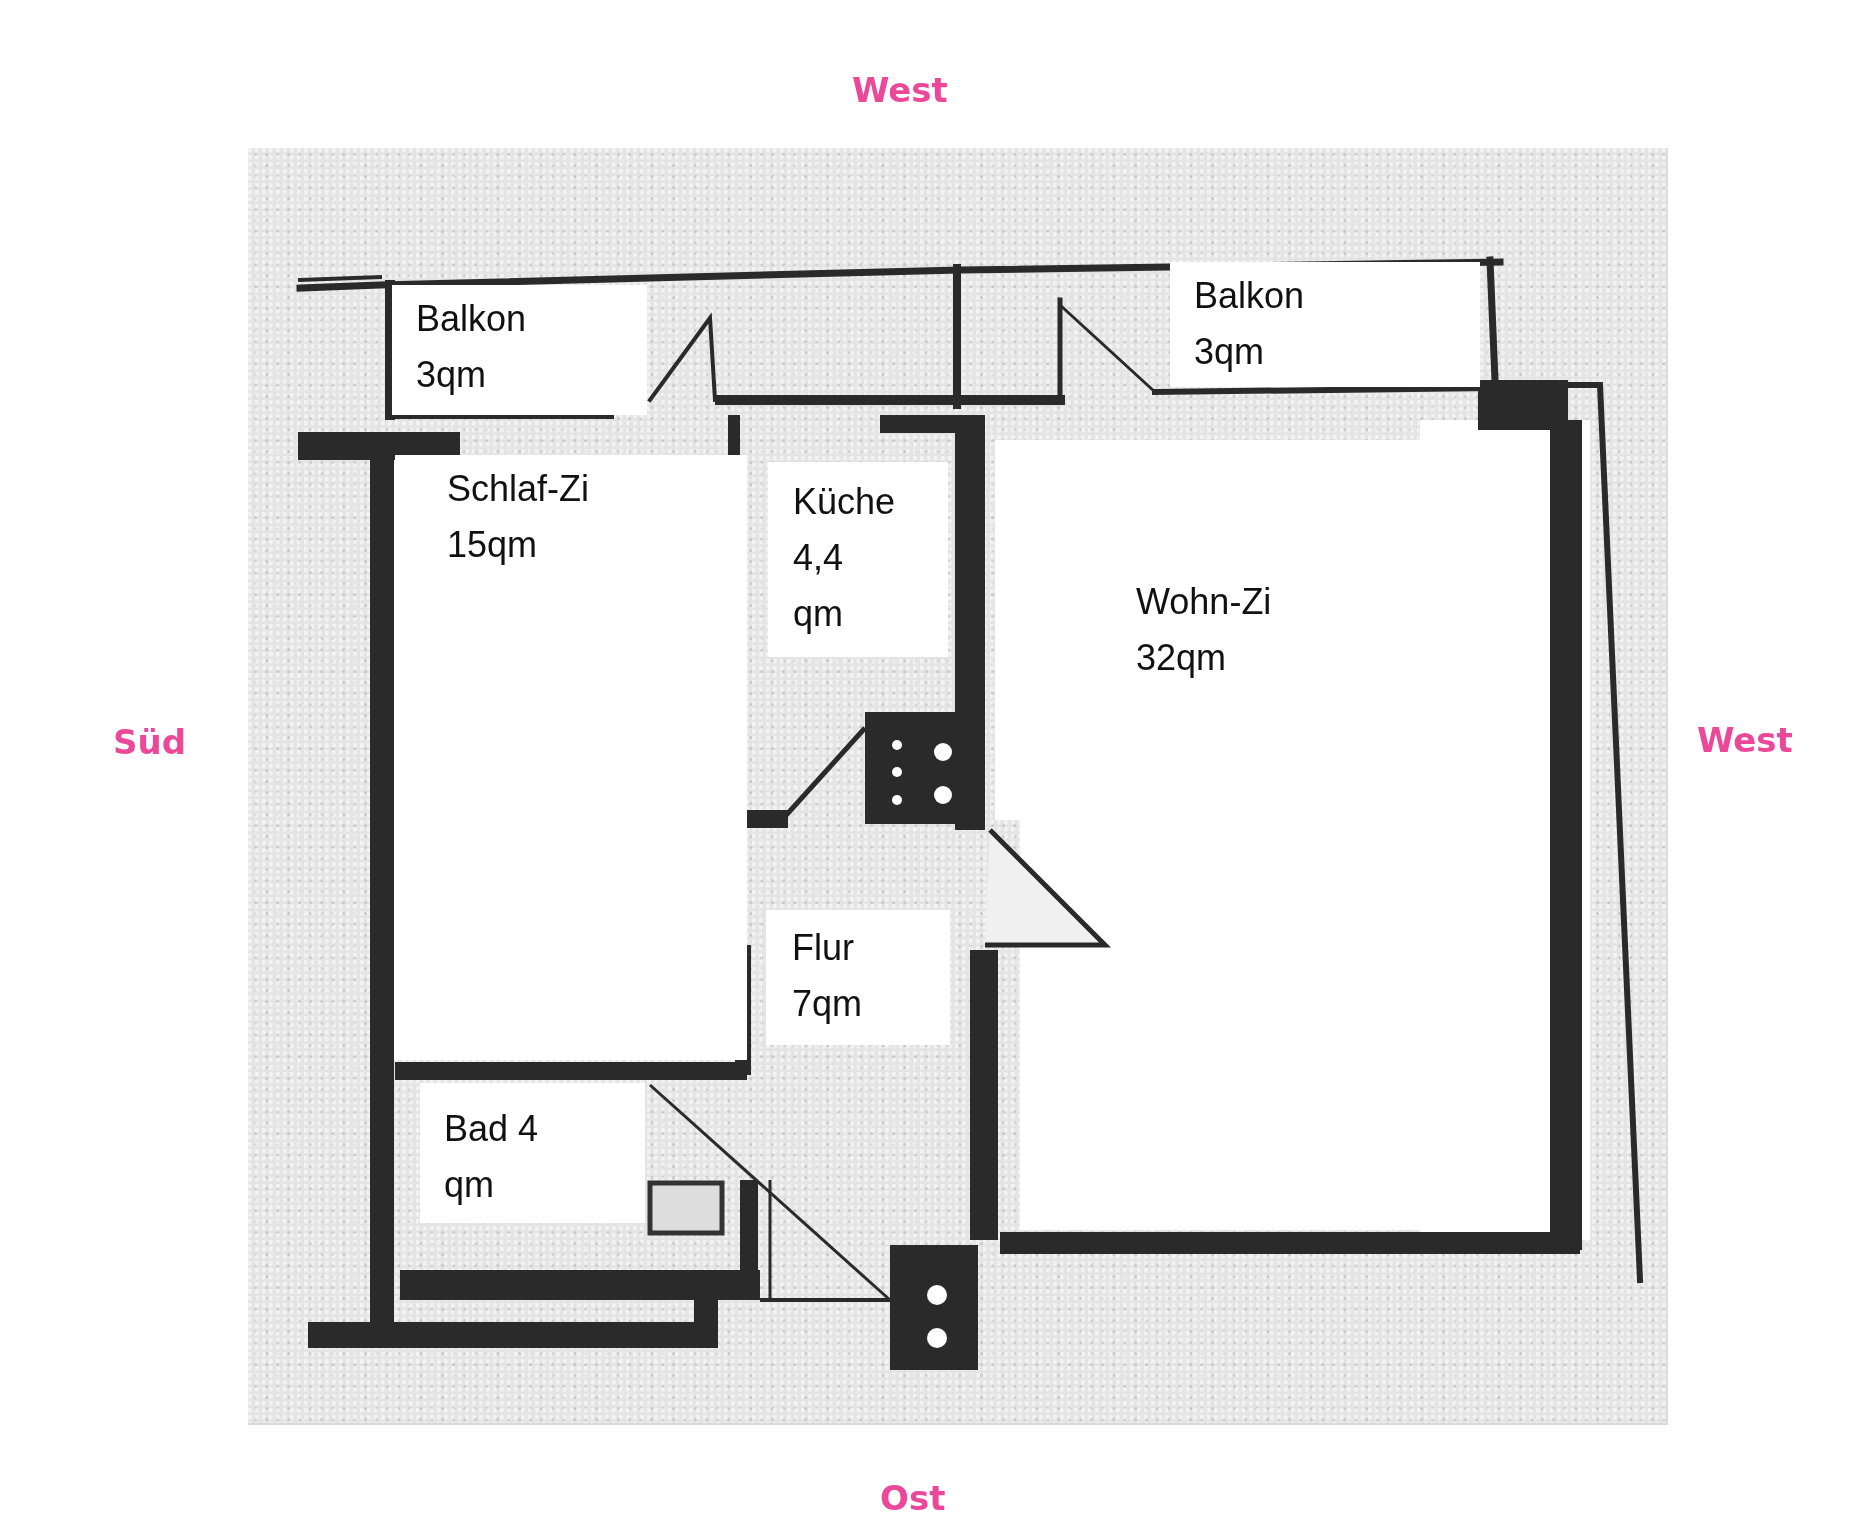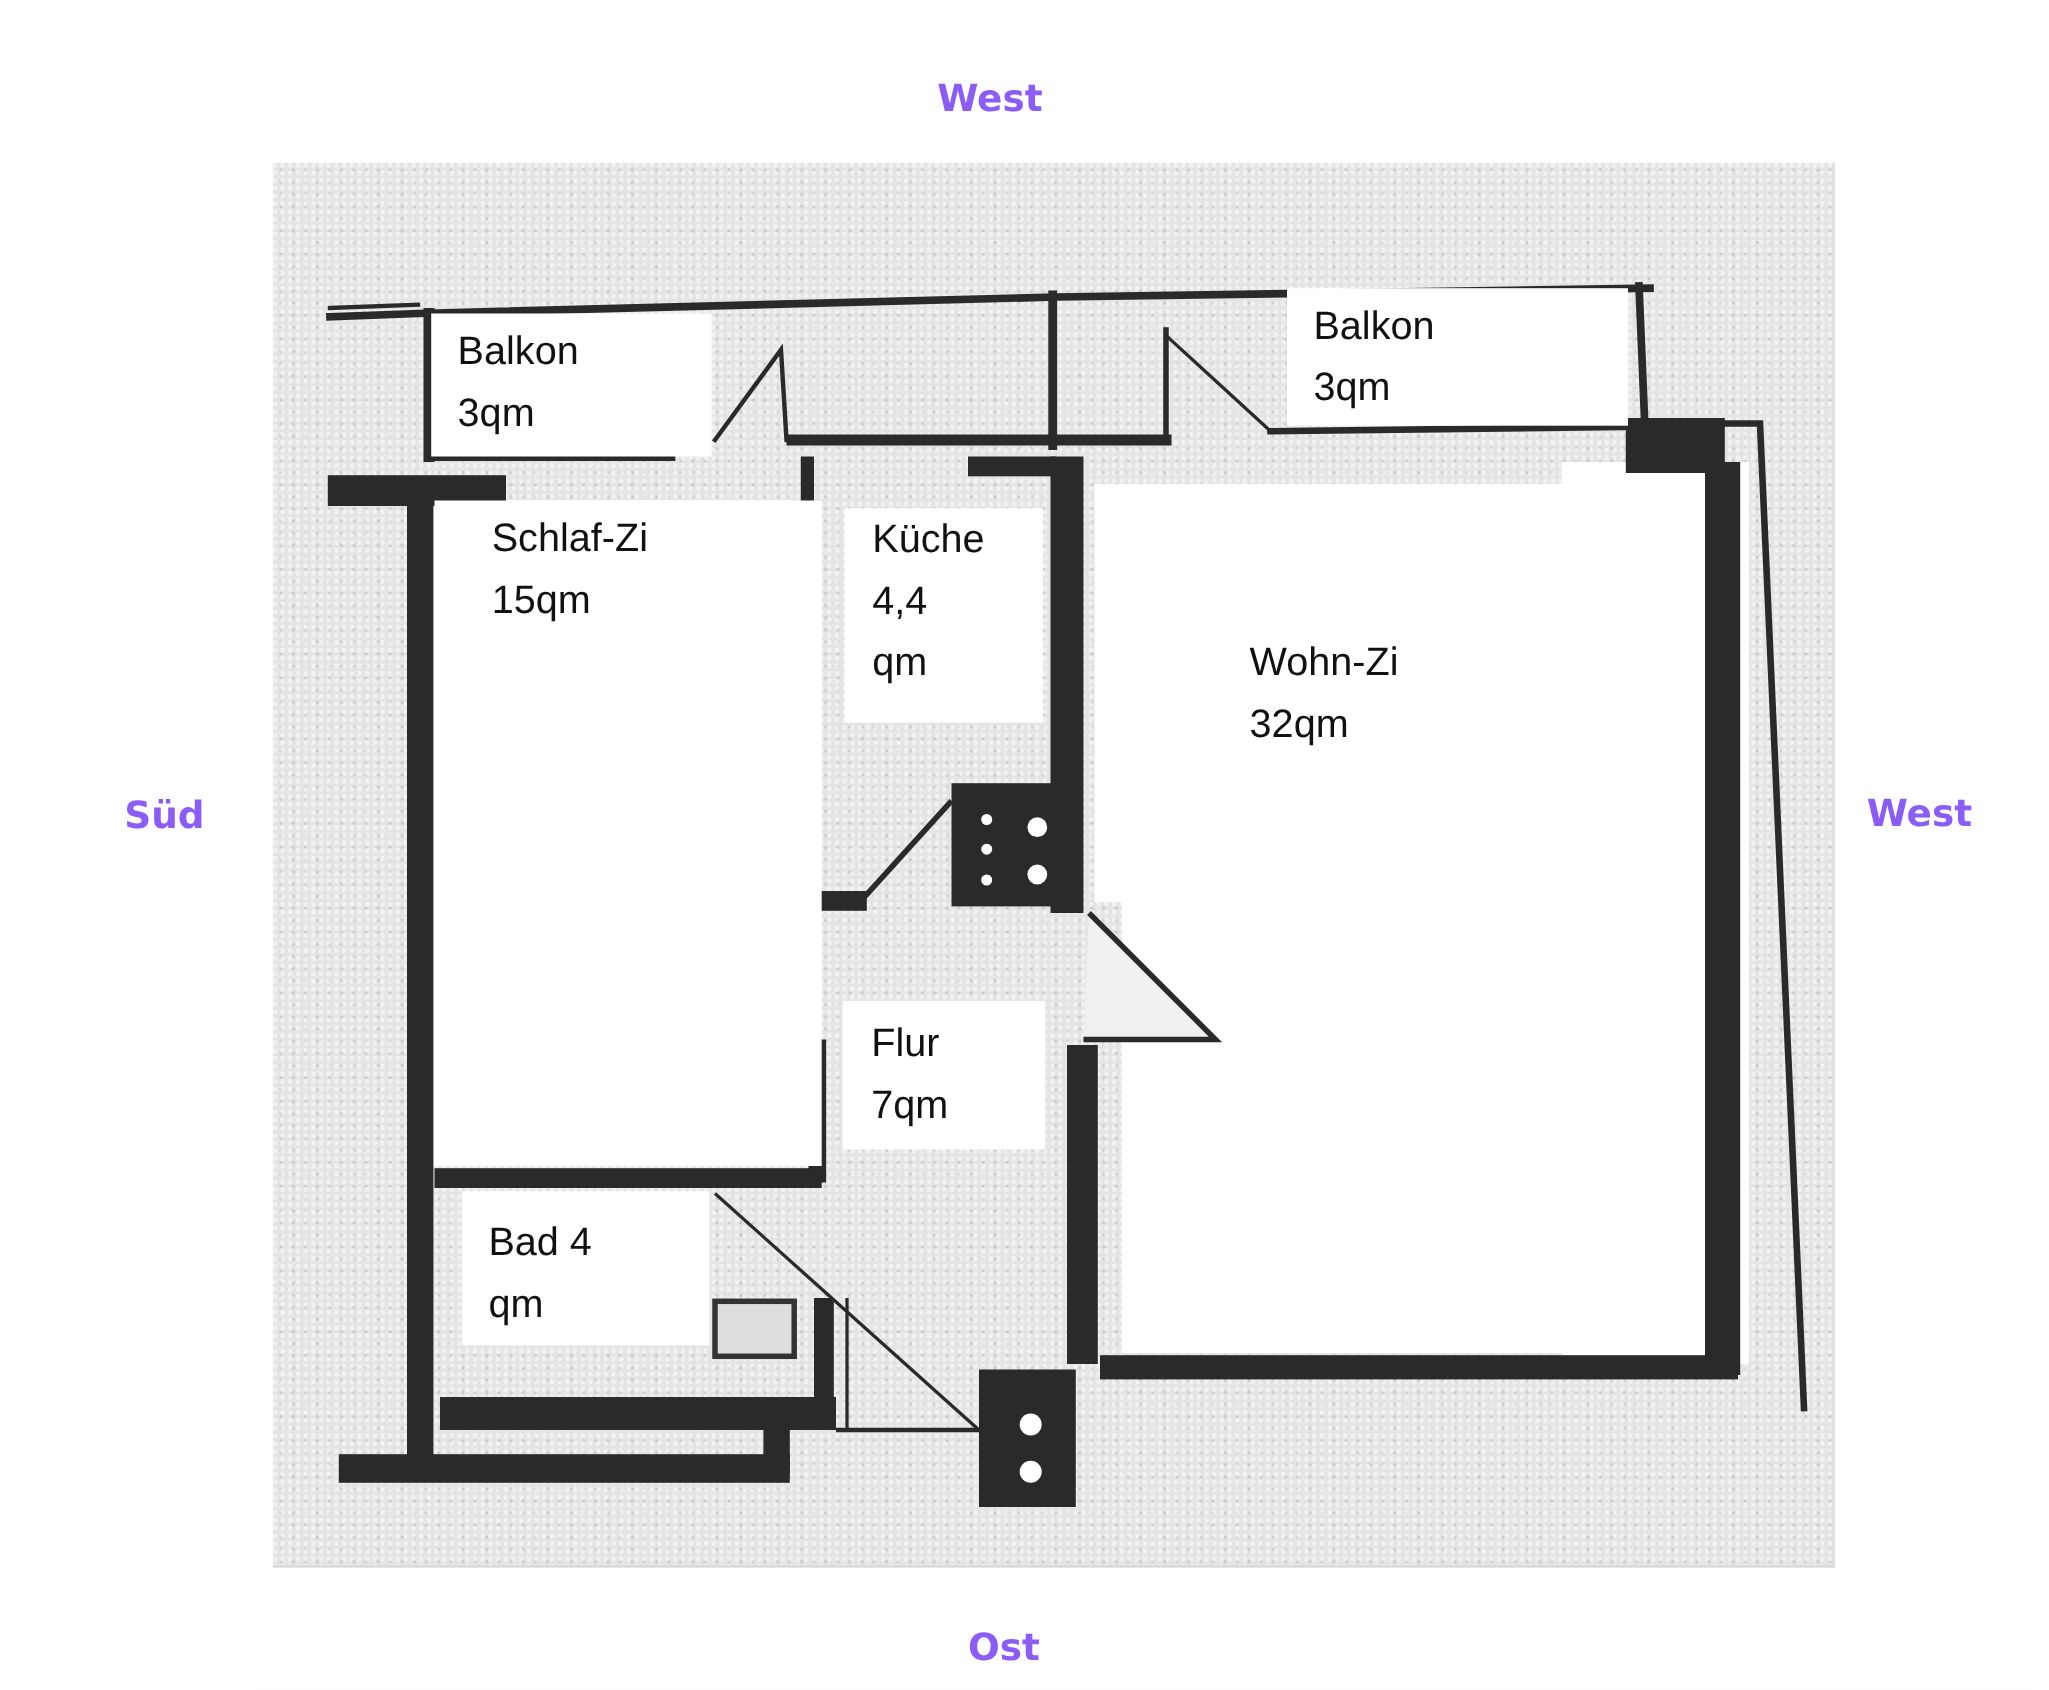--- a/index.html
+++ b/index.html
@@ -1,18 +1,18 @@
 <!DOCTYPE html>
 <html><head>
 <meta charset="utf-8">
 <style>
   html, body { margin:0; padding:0; background:#ffffff; }
   #canvas { position:relative; width:1863px; height:1536px; background:#ffffff; overflow:hidden;
             font-family:"Liberation Sans", sans-serif; }
-  .compass { position:absolute; font-family:"DejaVu Sans", sans-serif; font-weight:bold; font-size:34px; color:#8b5cf6; }
+  .compass { position:absolute; font-family:"DejaVu Sans", sans-serif; font-weight:bold; font-size:34px; color:#ec4899; }
   #scan { position:absolute; left:248px; top:148px; width:1418px; height:1275px;
           background:#e4e4e4;
           background-image:
             radial-gradient(circle at 20% 30%, rgba(255,255,255,0.5) 0 2px, transparent 3px),
             radial-gradient(circle at 70% 60%, rgba(120,120,120,0.25) 0 1px, transparent 2px);
           background-size: 7px 7px, 11px 11px;
           border-right:2px solid #ddd; border-bottom:2px solid #d8d8d8; }
   #plan { position:absolute; left:0; top:0; width:1863px; height:1536px; }
   .lbl { position:absolute; background:#ffffff; color:#111; font-family:"Liberation Sans", sans-serif;
          font-size:36px; line-height:56px; padding:6px 0 0 24px; box-sizing:border-box; white-space:nowrap; }
@@ -102,21 +102,21 @@
   <div class="lbl" style="left:1170px; top:262px; width:310px; height:125px;">
     <span>Balkon</span>
     <span>3qm</span>
   </div>
 
   <div class="lbl" style="left:395px; top:455px; width:352px; height:605px; padding-left:52px; ">
     <span>Schlaf-Zi</span>
     <span>15qm</span>
   </div>
 
-  <div class="lbl" style="left:768px; top:462px; width:180px; height:195px; padding-left:25px; padding-top:0;">
+  <div class="lbl" style="left:768px; top:462px; width:180px; height:195px; padding-left:25px; padding-top:12px;">
     <span>Küche</span>
     <span>4,4</span>
     <span>qm</span>
   </div>
 
   <div class="lbl" style="left:1110px; top:560px; width:340px; height:140px; padding-left:26px; padding-top:14px; background:transparent;">
     <span>Wohn-Zi</span>
     <span>32qm</span>
   </div>
 

